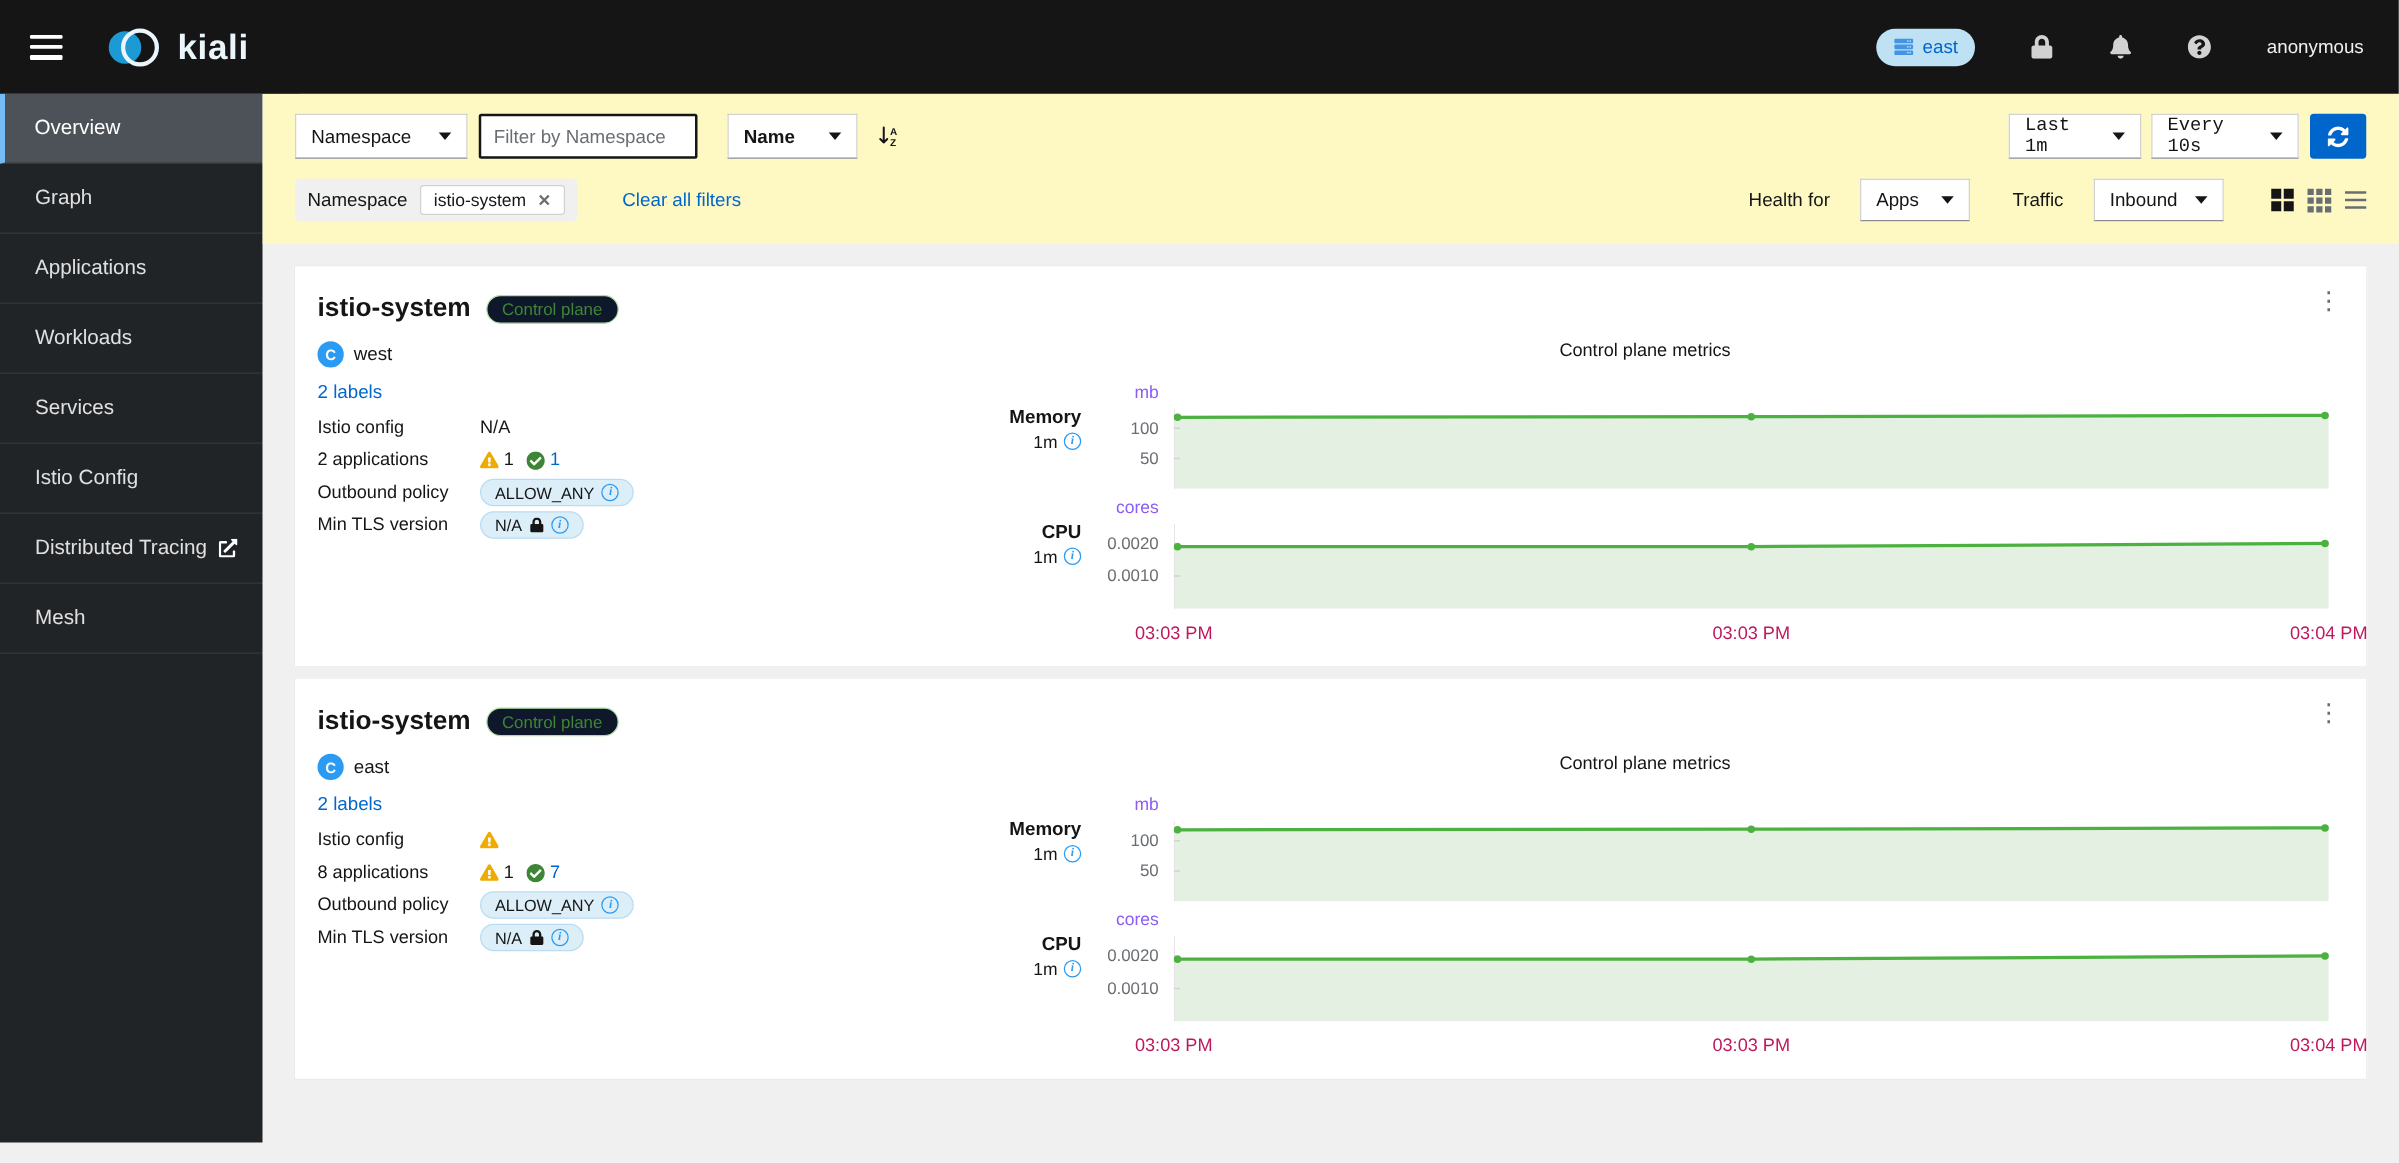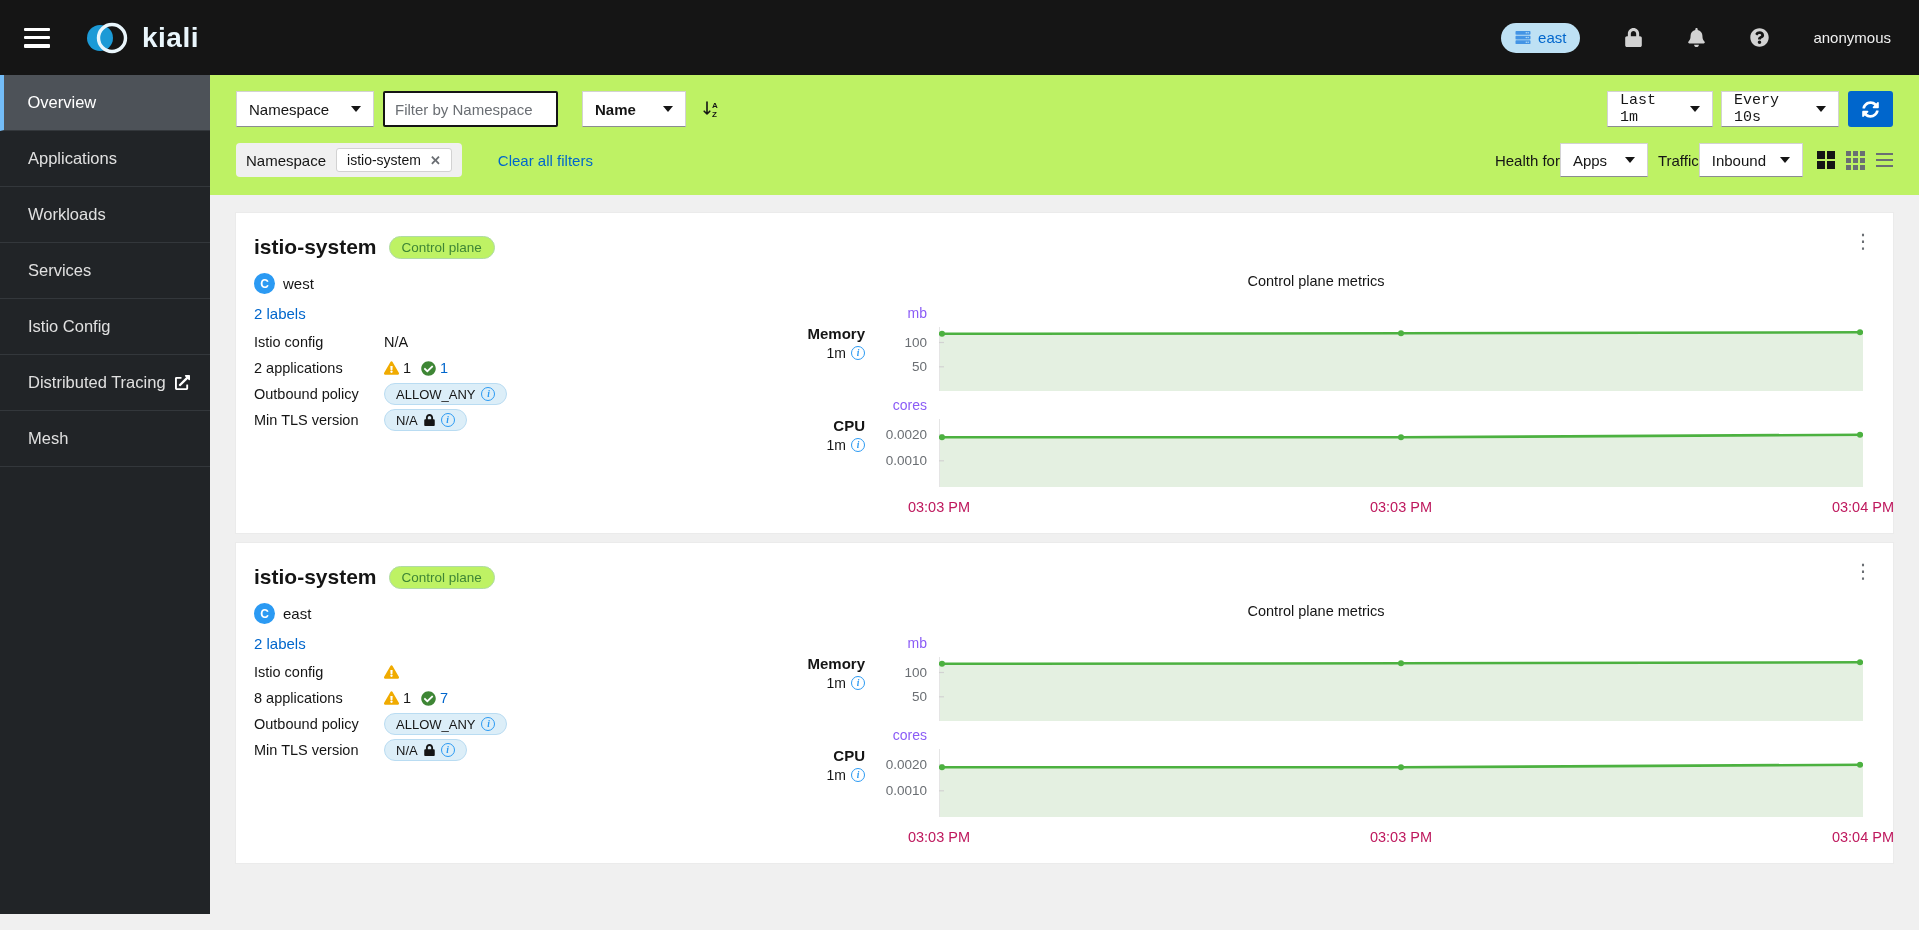--- a/index.html
+++ b/index.html
@@ -18,21 +18,21 @@
   .username { color:#f0f0f0; font-size:15px; }
 
   
   .sidebar { position:absolute; top:75px; left:0; bottom:16px; width:240px; background:#212427; }
   .nav-item { height:56px; display:flex; align-items:center; padding-left:28px; color:#e0e0e0; font-size:16.5px; border-bottom:1px solid #33373b; cursor:pointer; gap:9px; }
   .nav-item.active { background:#4d5258; color:#fff; border-left:4.5px solid #73bcf7; padding-left:23.5px; }
   .ext-icon { width:15px; height:15px; fill:#fff; }
 
   
   .main { position:absolute; top:75px; left:210px; right:0; bottom:0; background:#f0f0f0; overflow:hidden; }
-  .toolbar { background:#bef264; padding:16px 26px 18px 26px; }
+  .toolbar { background:#fef9c3; padding:16px 26px 18px 26px; }
   .tb-row { display:flex; align-items:center; }
   .tb-row1 { margin-bottom:16px; }
   .select { background:#fff; border:1px solid #d2d2d2; border-bottom-color:#8a8d90; height:36px; display:flex; align-items:center; justify-content:space-between; padding:0 12px; font-size:15px; color:#151515; cursor:pointer; gap:14px; }
   .caret { width:0; height:0; border-left:5px solid transparent; border-right:5px solid transparent; border-top:6px solid #151515; }
   .ns-select { width:138px; margin-right:9px; }
   .filter-input { width:175px; height:36px; border:2px solid #151515; border-radius:2px; padding:0 10px; font-size:15px; color:#151515; font-family:"Liberation Sans",sans-serif; }
   .filter-input::placeholder { color:#6a6e73; }
   .name-select { width:104px; margin-left:24px; margin-right:16px;font-weight:bold; }
   .sort-btn { cursor:pointer; display:flex; align-items:center; }
   .tb-right { margin-left:auto; display:flex; align-items:center;font-family:Liberation Mono, monospace; }
@@ -40,40 +40,40 @@
   .refresh-select { width:118px; margin-left:8px; }
   .refresh-btn { width:45px; height:36px; background:#0066cc; border:none; border-radius:3px; margin-left:9px; display:flex; align-items:center; justify-content:center; cursor:pointer; }
   .refresh-btn svg { width:17px; height:17px; fill:#fff; }
 
   .chip-group { background:#f0f0f0; border-radius:4px; display:inline-flex; align-items:center; padding:5px 10px; gap:10px; }
   .chip-group-label { font-size:15px; color:#151515; }
   .chip { background:#fff; border:1px solid #d2d2d2; border-radius:3px; display:inline-flex; align-items:center; gap:9px; padding:3px 10px; font-size:14px; color:#151515; }
   .chip-close { color:#6a6e73; font-size:13px; font-weight:bold; cursor:pointer; }
   .link { color:#0066cc; font-size:15px; text-decoration:none; cursor:pointer; }
   .clear-link { margin-left:36px; }
-  .tb2-right { margin-left:auto; display:flex; align-items:center; gap:0; }
+  .tb2-right { margin-left:auto; display:flex; align-items:center; gap:24px; }
   .tb2-label { font-size:15px; color:#151515; }
   .mini-select { height:34px; min-width:88px; }
   .traffic-label { margin-left:10px; }
   .disp-icons { display:flex; align-items:center; gap:11px; margin-left:14px; }
   .grid-icon { display:grid; cursor:pointer; }
   .grid-compact { grid-template-columns:8px 8px; grid-template-rows:8px 8px; gap:2px; }
   .grid-compact i { background:#151515; }
   .grid-expand { grid-template-columns:5px 5px 5px; grid-template-rows:5px 5px 5px; gap:2px; }
   .grid-expand i { background:#6a6e73; }
   .list-icon { display:flex; flex-direction:column; gap:3.5px; cursor:pointer; }
   .list-icon i { display:block; width:17px; height:2.6px; background:#6a6e73; }
   .list-icon i::before { content:""; }
 
   
   .content { padding:17px 25px 0 25px; }
   .card { background:#fff; border:1px solid #ebebeb; margin-bottom:8px; padding:22px 22px 14px 18px; position:relative; }
   .card-head { display:flex; align-items:center; gap:12px; }
   .card-title { font-size:21px; font-weight:bold; color:#151515; }
-  .cp-badge { border:1px solid #afdba5; background:#bef264; color:#3e8635; border-radius:13px; font-size:13.5px; padding:3px 12px; }
+  .cp-badge { border:1px solid #afdba5; background:#0f172a; color:#3e8635; border-radius:13px; font-size:13.5px; padding:3px 12px; }
   .kebab { position:absolute; top:18px; right:20px; color:#6a6e73; font-size:20px; letter-spacing:0; cursor:pointer; line-height:1; }
   .card-body { display:flex; margin-top:14px; }
   .info-col { width:515px; flex-shrink:0; }
   .cluster-row { display:flex; align-items:center; gap:8px; margin-bottom:11px; }
   .cluster-badge { width:21px; height:21px; border-radius:50%; background:#2b9af3; color:#fff; font-size:12px; font-weight:bold; display:flex; align-items:center; justify-content:center; }
   .cluster-name { font-size:15px; color:#151515; }
   .labels-link { display:inline-block; margin-bottom:9px; }
   .info-row { display:flex; align-items:center; font-size:14.5px; color:#151515; height:22px; margin-bottom:4px; }
   .info-label { width:130px; flex-shrink:0; }
   .info-val { display:flex; align-items:center; gap:4px; }
@@ -137,20 +137,23 @@
     </svg>
     <span class="username">anonymous</span>
   </div>
 </header>
 
 <nav class="sidebar">
   <div class="nav-item active">
       <span>Overview</span>
     </div>
   <div class="nav-item">
+      <span>Graph</span>
+    </div>
+  <div class="nav-item">
       <span>Applications</span>
     </div>
   <div class="nav-item">
       <span>Workloads</span>
     </div>
   <div class="nav-item">
       <span>Services</span>
     </div>
   <div class="nav-item">
       <span>Istio Config</span>

